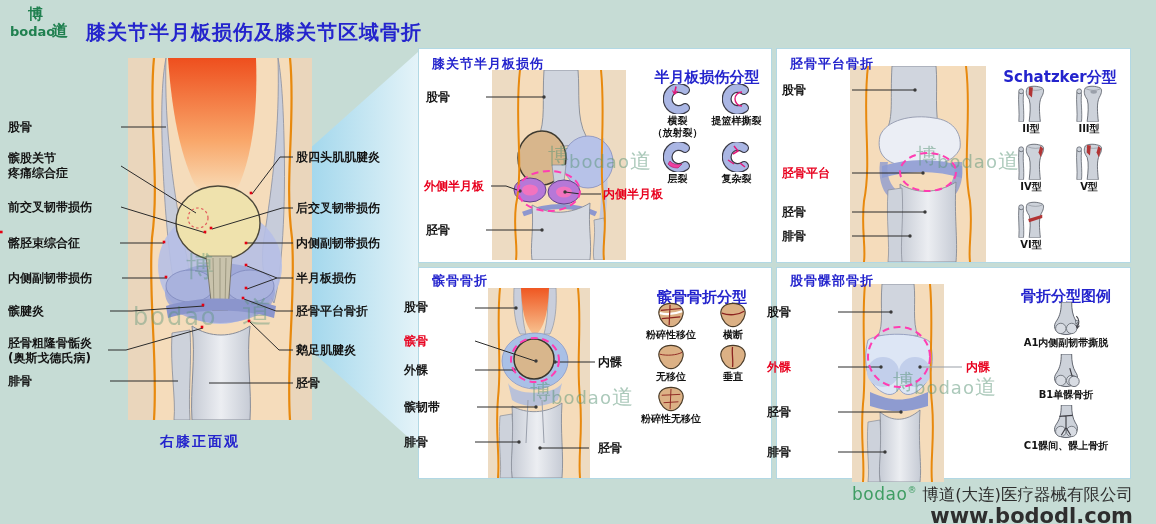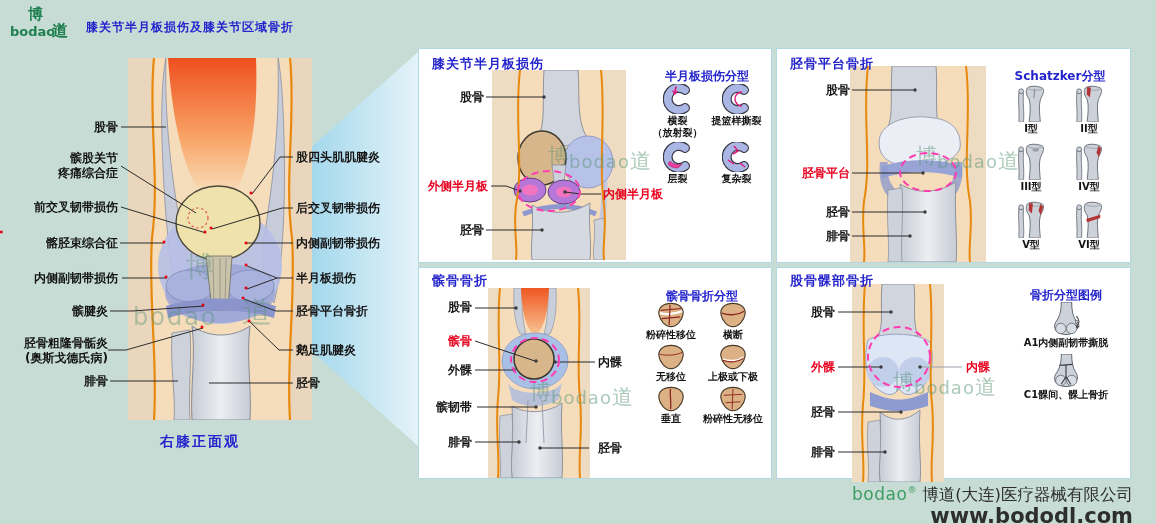--- a/index.html
+++ b/index.html
@@ -2,37 +2,37 @@
 <html><head>
 <meta charset="utf-8">
 <style>
   html,body{margin:0;padding:0;background:#fff}
   #canvas{position:relative;width:1156px;height:524px;background:#c6dcd5;overflow:hidden;
     font-family:"DejaVu Sans","Liberation Sans",sans-serif;}
   .abs{position:absolute}
   svg.art{position:absolute;z-index:2}
   .panel{position:absolute;background:#fff;border:1px solid #b2d8e4;box-sizing:border-box;z-index:1}
   .lbl{position:absolute;font-size:12px;font-weight:bold;color:#141414;line-height:1.25;white-space:nowrap;z-index:7}
-  .lbl.r{text-align:right}
+  .lbl.r{}
   .red{color:#e8001e}
   .ptitle{position:absolute;font-size:13px;font-weight:bold;color:#2424cd;letter-spacing:1px;z-index:7;white-space:nowrap}
-  .ctitle{position:absolute;font-size:12px;font-weight:bold;color:#2424cd;z-index:7;text-align:center;white-space:nowrap}
+  .ctitle{position:absolute;font-size:15px;font-weight:bold;color:#2424cd;z-index:7;text-align:center;white-space:nowrap}
   .capt{position:absolute;font-size:14px;font-weight:bold;color:#2424cd;letter-spacing:2px;z-index:7;text-align:center}
   .grid{position:absolute;display:flex;flex-wrap:wrap;z-index:7}
   .cell{display:flex;flex-direction:column;align-items:center;box-sizing:border-box;justify-content:flex-start}
   .cl{font-size:10px;font-weight:bold;color:#141414;text-align:center;white-space:pre-line;line-height:1.15;margin-top:1px}
   .legend-item{display:flex;flex-direction:column;align-items:center;margin-bottom:5px}
   .wm{position:absolute;color:rgba(88,148,118,0.5);font-weight:normal;z-index:4;white-space:nowrap}
   .wm .b{font-size:21px;vertical-align:5px}
   .wm .t{font-size:18px;letter-spacing:1px}
   .wm .d{font-size:21px}
   .wm-big{color:rgba(88,148,118,0.42)}
   #lines{position:absolute;left:0;top:0;z-index:6;pointer-events:none}
   .hlogo{position:absolute;color:#208050;font-weight:bold;z-index:7;white-space:nowrap}
-  .htitle{position:absolute;left:86px;top:19px;font-size:12px;font-weight:bold;color:#2424cd;letter-spacing:1px;z-index:7;white-space:nowrap}
+  .htitle{position:absolute;left:86px;top:19px;font-size:20px;font-weight:bold;color:#2424cd;letter-spacing:1px;z-index:7;white-space:nowrap}
   .f1{position:absolute;right:23px;top:484px;font-size:16.5px;font-weight:normal;color:#2e2e2e;z-index:7;white-space:nowrap}
   .f2{position:absolute;right:23px;top:504px;font-size:21px;font-weight:bold;color:#2e2e2e;z-index:7;white-space:nowrap}
   .flogo{color:#3f9d63;font-size:17px;letter-spacing:.5px}
 </style>
 </head>
 <body>
 
 <div id="canvas">
 
   <svg width="0" height="0" style="position:absolute">
@@ -221,27 +221,20 @@
   <div class="lbl r" style="left:782px;top:83px;width:68px">股骨</div>
   <div class="lbl r red" style="left:782px;top:166px;width:68px">胫骨平台</div>
   <div class="lbl r" style="left:782px;top:205px;width:68px">胫骨</div>
   <div class="lbl r" style="left:782px;top:229px;width:68px">腓骨</div>
 
   <div class="ctitle" style="left:1002px;top:68px;width:116px">Schatzker分型</div>
   <div class="grid" style="left:1002px;top:84px;width:116px">
     <div class="cell" style="width:58px;height:58px">
       <svg width="30" height="38" viewBox="0 0 32 40">
           <use href="#sym-tib"></use>
-          <path d="M20,5 L19,15" stroke="#7d828c" stroke-width="1" fill="none"></path>
-        </svg>
-      <div class="cl">I型</div>
-    </div>
-    <div class="cell" style="width:58px;height:58px">
-      <svg width="30" height="38" viewBox="0 0 32 40">
-          <use href="#sym-tib"></use>
           <path d="M14,3 L18,3.5 L17,14 L13.5,11 Z" fill="#b23434"></path>
         </svg>
       <div class="cl">II型</div>
     </div>
     <div class="cell" style="width:58px;height:58px">
       <svg width="30" height="38" viewBox="0 0 32 40">
           <use href="#sym-tib"></use>
           <ellipse cx="21" cy="8" rx="3.5" ry="2" fill="#9aa0aa"></ellipse>
         </svg>
       <div class="cl">III型</div>
@@ -315,28 +308,20 @@
     <div class="cell" style="width:62px;height:42px">
       <svg width="30" height="26" viewBox="0 0 32 28">
           <use href="#sym-pat"></use>
           <path d="M4,11 C12,13 22,12 28,9" stroke="#8c2420" stroke-width="1" fill="none"></path>
         </svg>
       <div class="cl">无移位</div>
     </div>
     <div class="cell" style="width:62px;height:42px">
       <svg width="30" height="26" viewBox="0 0 32 28">
           <use href="#sym-pat"></use>
-          <path d="M5,16 C13,19 22,18 27,14" stroke="#fff" stroke-width="1.6" fill="none"></path>
-          <path d="M5,17.5 C13,20.5 22,19.5 27,15.5" stroke="#8c2420" stroke-width="1.3" fill="none"></path>
-        </svg>
-      <div class="cl">上极或下极</div>
-    </div>
-    <div class="cell" style="width:62px;height:42px">
-      <svg width="30" height="26" viewBox="0 0 32 28">
-          <use href="#sym-pat"></use>
           <path d="M15.5,3 C14.5,10 16.5,18 15.5,25" stroke="#8c2420" stroke-width="1.4" fill="none"></path>
         </svg>
       <div class="cl">垂直</div>
     </div>
     <div class="cell" style="width:62px;height:42px">
       <svg width="30" height="26" viewBox="0 0 32 28">
           <use href="#sym-pat"></use>
           <path d="M6,10 L26,9 M16,3 L15,25 M8,18 L24,17" stroke="#8c2420" stroke-width="1" fill="none"></path>
         </svg>
       <div class="cl">粉碎性无移位</div>
@@ -368,20 +353,28 @@
   <div class="ctitle" style="left:1002px;top:287px;width:128px">骨折分型图例</div>
   <div class="abs" style="left:1002px;top:302px;width:128px;z-index:7">
     <div class="legend-item">
       <svg width="34" height="34" viewBox="0 0 36 36">
           <use href="#sym-fem"></use>
           <path d="M29,15 C32,18 32.5,23 30,26" fill="none" stroke="#3f3f46" stroke-width="1.2"></path>
           <path d="M28.5,24.5 L30,27.5 L32.2,25" fill="none" stroke="#3f3f46" stroke-width="1.1"></path>
           <path d="M28,19 L31.5,20.5 L28.5,23.5 Z" fill="#cdd2da" stroke="#5a5f68" stroke-width="0.8"></path>
         </svg>
       <div class="cl">A1内侧副韧带撕脱</div>
+    </div>
+    <div class="legend-item">
+      <svg width="34" height="34" viewBox="0 0 36 36">
+          <use href="#sym-fem"></use>
+          <path d="M22,15 L27,32" stroke="#3f3f46" stroke-width="1.2" fill="none"></path>
+          <circle cx="26.5" cy="29" r="5.5" fill="#d8dce3" stroke="#5a5f68" stroke-width="0.9"></circle>
+        </svg>
+      <div class="cl">B1单髁骨折</div>
     </div>
     <div class="legend-item">
       <svg width="34" height="34" viewBox="0 0 36 36">
           <use href="#sym-fem"></use>
           <path d="M11,12 L25,11 M18,12 L18,24 M18,24 L13,32 M18,24 L23,32" stroke="#3f3f46" stroke-width="1.2" fill="none"></path>
         </svg>
       <div class="cl">C1髁间、髁上骨折</div>
     </div>
   </div>
 

